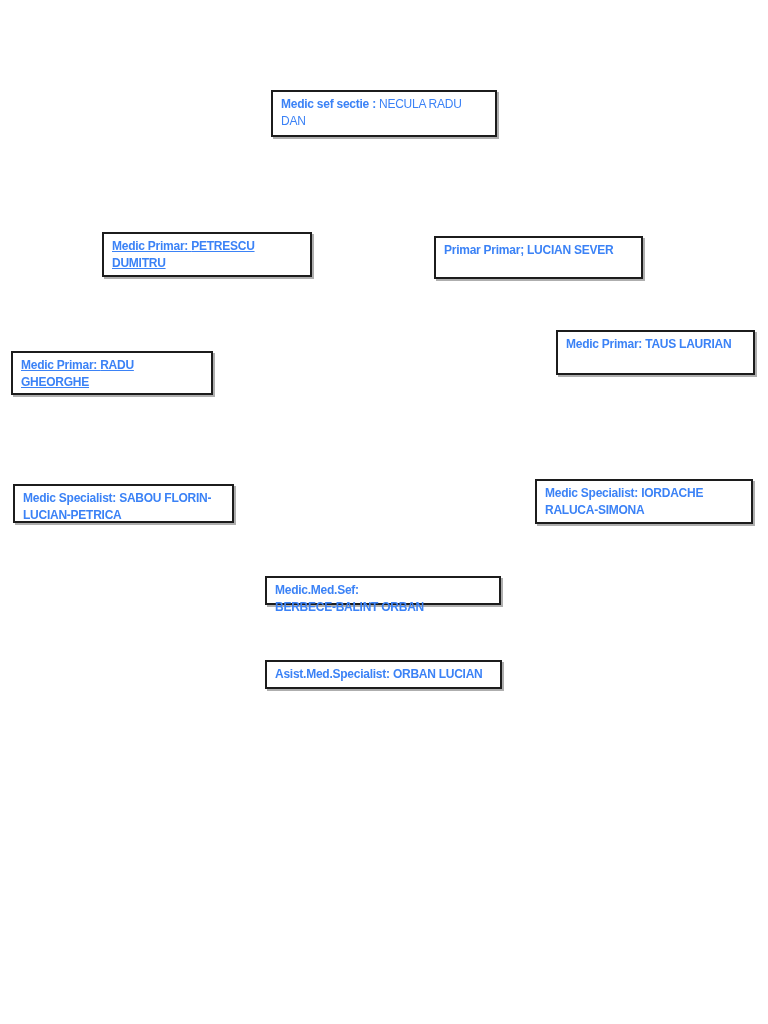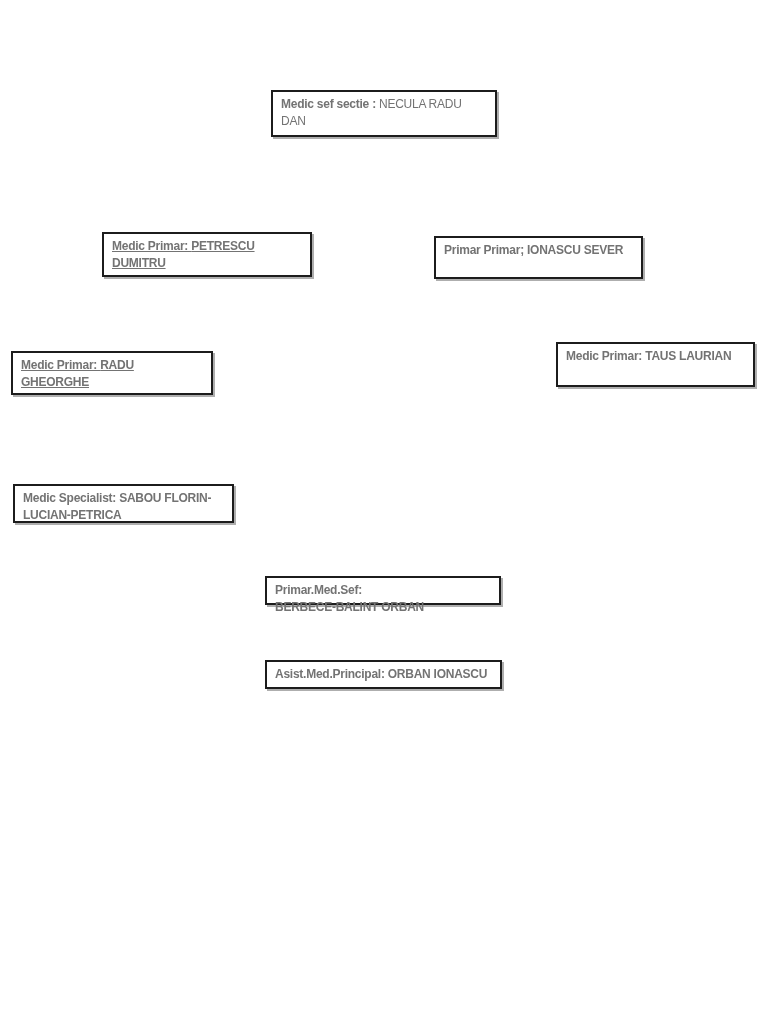--- a/index.html
+++ b/index.html
@@ -9,21 +9,21 @@
   }
   .page {
     position: relative;
     width: 768px;
     height: 1024px;
     background: #ffffff;
     font-family: "Liberation Sans", sans-serif;
     font-size: 12px;
     letter-spacing: -0.25px;
     line-height: 17px;
-    color: #737373;
+    color: #3b82f6;
     overflow: hidden;
   }
   .box {
     position: absolute;
     box-sizing: border-box;
     background: #ffffff;
     border: 2px solid #1c1c1c;
     box-shadow: 2px 2px 0 0 rgba(130,130,130,0.65);
     padding: 4px 8px;
     font-weight: 700;
@@ -37,21 +37,21 @@
     white-space: pre; 
   }
   .val.light {
     font-weight: 400;
   }
   
   .b1 { left: 271px; top: 90px;  width: 226px; height: 47px; }
   .b2 { left: 102px; top: 232px; width: 210px; height: 45px; text-decoration: underline; }
   .b3 { left: 434px; top: 236px; width: 209px; height: 43px; }
   .b4 { left: 11px;  top: 351px; width: 202px; height: 44px; text-decoration: underline; }
-  .b5 { left: 556px; top: 342px; width: 199px; height: 45px; }
+  .b5 { left: 556px; top: 330px; width: 199px; height: 45px; }
   .b6 { left: 13px;  top: 484px; width: 221px; height: 39px; }
   .b7 { left: 535px; top: 479px; width: 218px; height: 45px; }
   .b8 { left: 265px; top: 576px; width: 236px; height: 29px; }
   .b9 { left: 265px; top: 660px; width: 237px; height: 29px; }
 </style>
 </head>
 <body>
 
 <div class="page">
 
@@ -59,39 +59,43 @@
     <span class="lbl">Medic sef sectie : </span><span class="val light">NECULA RADU
 DAN</span>
   </div>
 
   <div class="box b2">
     <span class="lbl">Medic Primar: </span><span class="val">PETRESCU
 DUMITRU</span>
   </div>
 
   <div class="box b3">
-    <span class="lbl">Primar Primar; </span><span class="val">IONASCU SEVER</span>
+    <span class="lbl">Primar Primar; </span><span class="val">LUCIAN SEVER</span>
   </div>
 
   <div class="box b4">
     <span class="lbl">Medic Primar: </span><span class="val">RADU
 GHEORGHE</span>
   </div>
 
   <div class="box b5">
     <span class="lbl">Medic Primar: </span><span class="val">TAUS LAURIAN</span>
   </div>
 
   <div class="box b6">
     <span class="lbl">Medic Specialist: </span><span class="val">SABOU FLORIN-
 LUCIAN-PETRICA</span>
   </div>
 
+  <div class="box b7">
+    <span class="lbl">Medic Specialist: </span><span class="val">IORDACHE
+RALUCA-SIMONA</span>
+  </div>
 
   <div class="box b8">
-    <span class="lbl">Primar.Med.Sef: </span><span class="val">BERBECE-BALINT ORBAN</span>
+    <span class="lbl">Medic.Med.Sef: </span><span class="val">BERBECE-BALINT ORBAN</span>
   </div>
 
   <div class="box b9">
-    <span class="lbl">Asist.Med.Principal: </span><span class="val">ORBAN IONASCU</span>
+    <span class="lbl">Asist.Med.Specialist: </span><span class="val">ORBAN LUCIAN</span>
   </div>
 
 </div>
 
 </body></html>

